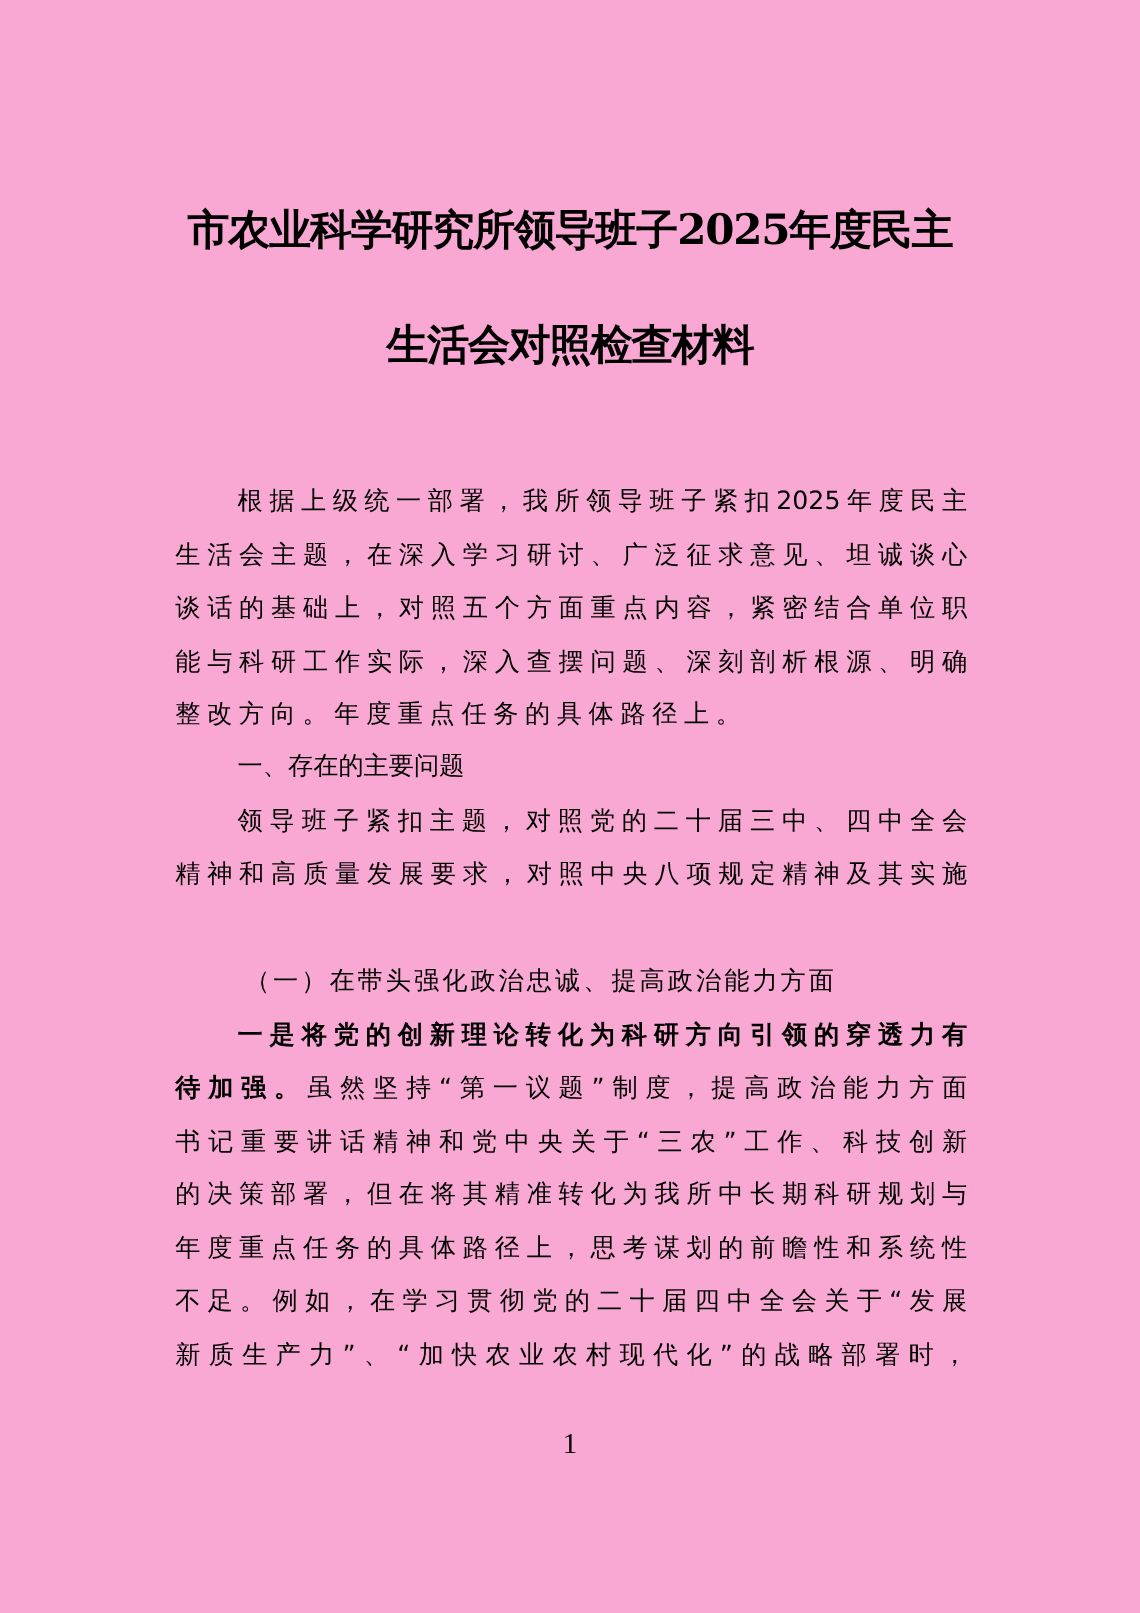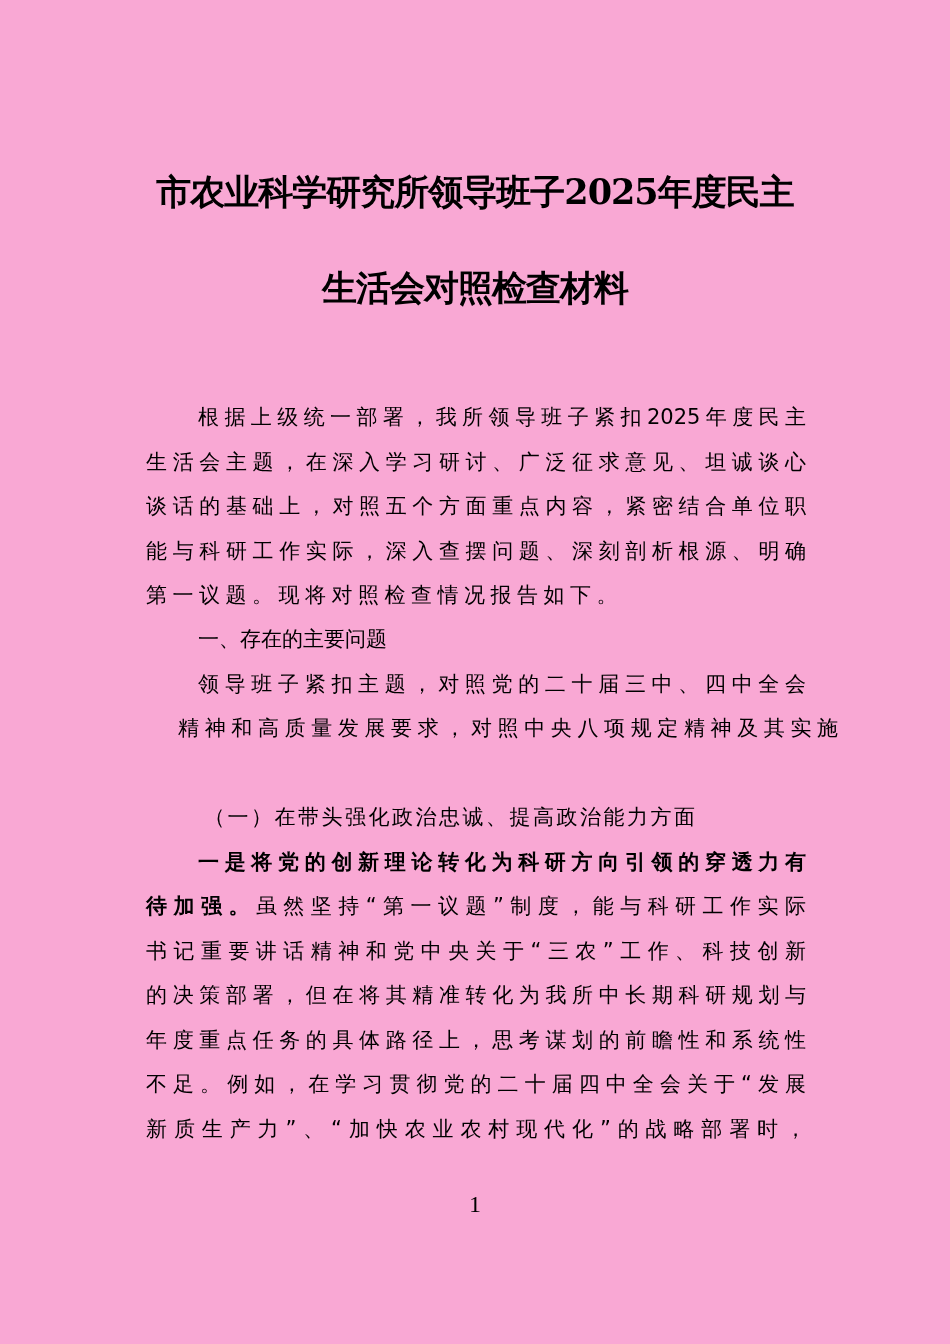--- a/index.html
+++ b/index.html
@@ -77,31 +77,31 @@
 
 <div class="page">
 
   <div class="title l1">市农业科学研究所领导班子2025年度民主</div>
   <div class="title l2">生活会对照检查材料</div>
 
   <div class="line justify indent" style="top:402px;">根据上级统一部署，我所领导班子紧扣2025年度民主</div>
   <div class="line justify" style="top:447px;">生活会主题，在深入学习研讨、广泛征求意见、坦诚谈心</div>
   <div class="line justify" style="top:491px;">谈话的基础上，对照五个方面重点内容，紧密结合单位职</div>
   <div class="line justify" style="top:536px;">能与科研工作实际，深入查摆问题、深刻剖析根源、明确</div>
-  <div class="line" style="top:580px;">第一议题。现将对照检查情况报告如下。</div>
+  <div class="line" style="top:580px;">整改方向。年度重点任务的具体路径上。</div>
 
   <div class="line indent heading1" style="top:624px;">一、存在的主要问题</div>
 
   <div class="line justify indent" style="top:669px;">领导班子紧扣主题，对照党的二十届三中、四中全会</div>
-  <div class="line justify" style="top:713px;margin-left:32px;">精神和高质量发展要求，对照中央八项规定精神及其实施</div>
+  <div class="line justify" style="top:713px;">精神和高质量发展要求，对照中央八项规定精神及其实施</div>
 
   <div class="line indent2" style="top:802px; letter-spacing:2.5px;">（一）在带头强化政治忠诚、提高政治能力方面</div>
 
   <div class="line justify indent bold-run" style="top:847px;">一是将党的创新理论转化为科研方向引领的穿透力有</div>
-  <div class="line justify" style="top:891px;"><span class="bold-run">待加强。</span><span>虽然坚持“第一议题”制度，能与科研工作实际</span></div>
+  <div class="line justify" style="top:891px;"><span class="bold-run">待加强。</span><span>虽然坚持“第一议题”制度，提高政治能力方面</span></div>
   <div class="line justify" style="top:936px;">书记重要讲话精神和党中央关于“三农”工作、科技创新</div>
   <div class="line justify" style="top:980px;">的决策部署，但在将其精准转化为我所中长期科研规划与</div>
   <div class="line justify" style="top:1025px;">年度重点任务的具体路径上，思考谋划的前瞻性和系统性</div>
   <div class="line justify" style="top:1069px;">不足。例如，在学习贯彻党的二十届四中全会关于“发展</div>
   <div class="line justify" style="top:1114px;">新质生产力”、“加快农业农村现代化”的战略部署时，</div>
 
   <div class="page-number">1</div>
 </div>
 
 </body></html>

